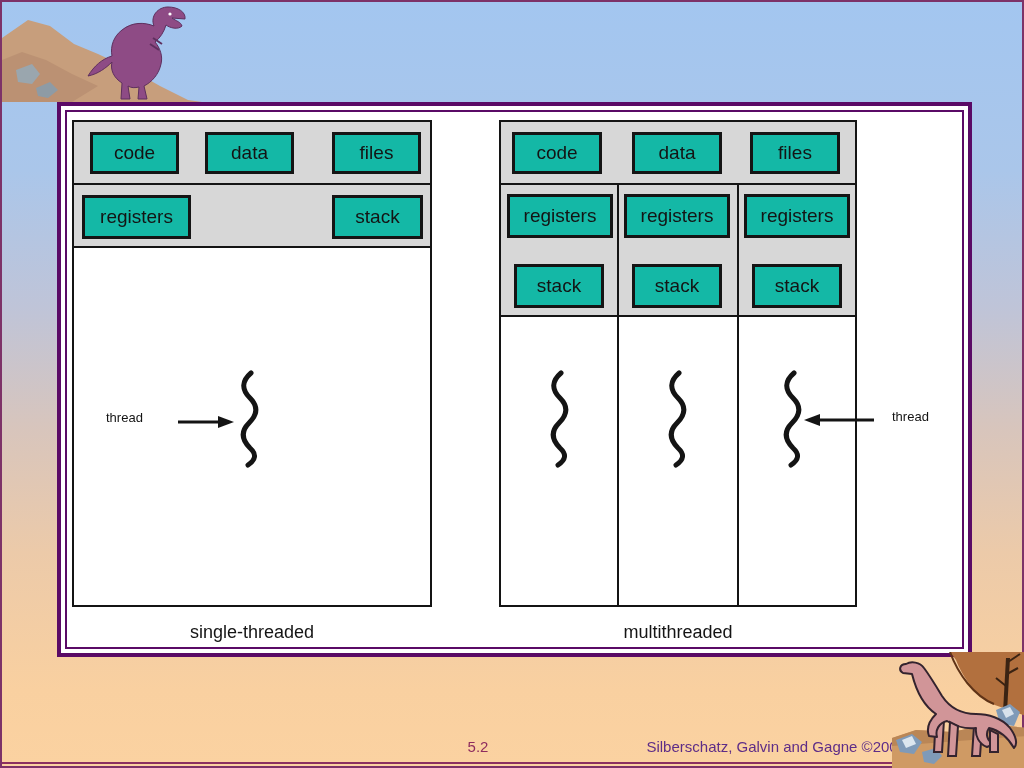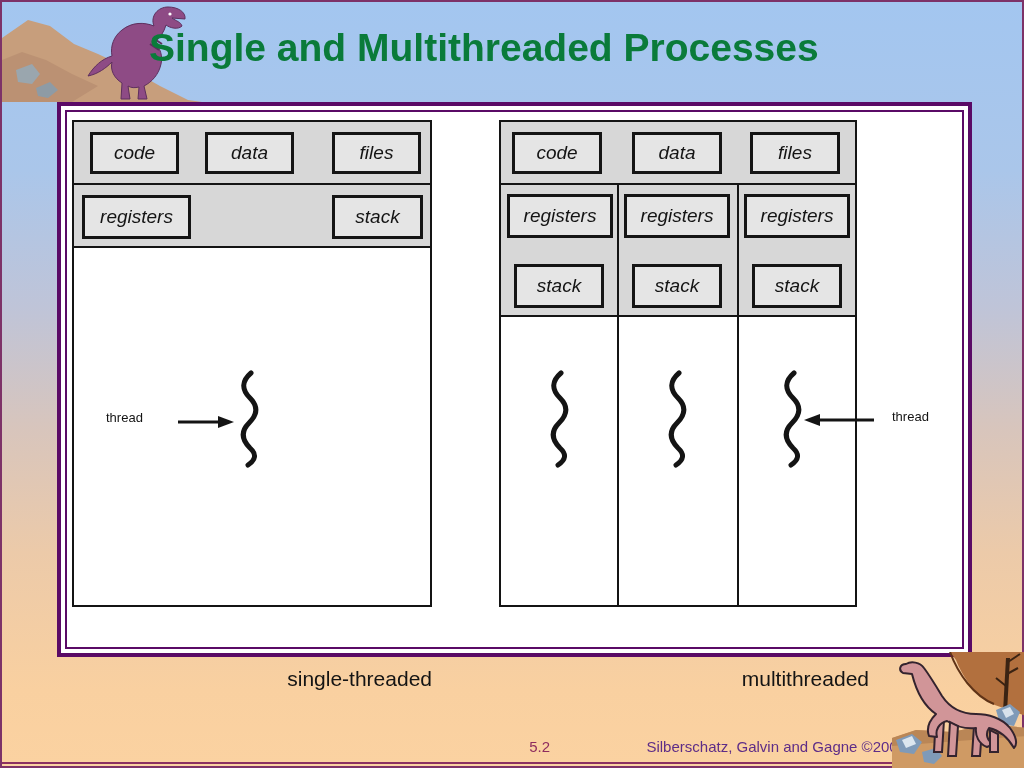--- a/index.html
+++ b/index.html
@@ -16,52 +16,51 @@
   .content{
     position:absolute;left:55px;top:100px;width:915px;height:555px;box-sizing:border-box;
     background:#ffffff;border:4px solid #5a0a66;
     box-shadow:inset 0 0 0 4px #ffffff, inset 0 0 0 6px #5a0a66;
   }
   .pbox{position:absolute;border:2px solid #141414;background:#ffffff;box-sizing:border-box;}
   .strip{position:absolute;left:0;width:100%;box-sizing:border-box;}
   .gray{background:#d7d7d7;}
   .bb{border-bottom:2px solid #141414;}
   .cell{
-    position:absolute;border:3px solid #141414;background:#e5e5e5;box-sizing:border-box;
+    position:absolute;border:3px solid #141414;background:#14b8a6;box-sizing:border-box;
     display:flex;align-items:center;justify-content:center;
-    font-size:19px;color:#141414;font-style:italic;
+    font-size:19px;color:#141414;
   }
   .vline{position:absolute;top:63px;bottom:0;width:2px;background:#141414;}
-  .caption{position:absolute;top:620px;font-size:21px;color:#141414;text-align:right;margin-top:45px;}
+  .caption{position:absolute;top:620px;font-size:18px;color:#141414;text-align:center;}
   .thread-text{position:absolute;font-size:13px;color:#141414;}
   .anno{position:absolute;}
   .footer-line{position:absolute;left:0;top:760px;width:100%;height:2px;background:#8b3060;}
   .footer-text{position:absolute;top:736px;font-size:15px;white-space:nowrap;}
   .footer-left{left:8px;color:#8e2c5e;}
-  .footer-center{left:448px;width:100px;text-align:right;color:#8e2c5e;}
+  .footer-center{left:426px;width:100px;text-align:center;color:#8e2c5e;}
   .footer-right{right:116px;color:#5e2d87;}
   .clipart{position:absolute;}
 </style>
 </head>
 <body>
 
 <div class="slide">
 
   <svg class="clipart" style="left:0;top:2px" width="200" height="98" viewBox="0 0 200 98">
     <path d="M0,34 L26,16 L48,22 L72,40 L96,50 L126,64 L158,82 L186,96 L200,98 L0,98 Z" fill="#c79e7c"></path>
     <path d="M0,56 L20,48 L44,56 L70,70 L96,82 L70,98 L0,98 Z" fill="#bb9173"></path>
     <polygon points="14,66 30,60 38,70 30,80 16,78" fill="#9aa6ae"></polygon>
     <polygon points="34,84 48,78 56,86 46,94 36,92" fill="#8e9ba5"></polygon>
     <polygon points="120,62 134,58 140,66 132,72 122,70" fill="#9aa6ae"></polygon>
     <path d="M152,22 C148,12 156,3 166,3 C176,3 184,8 183,15 L170,14 C174,17 179,18 180,22 C176,26 168,24 164,21 C162,28 158,34 153,38 C158,44 161,52 159,60 C157,70 150,78 142,82 L145,95 L136,95 L137,83 C133,84 129,84 126,82 L128,95 L119,95 L120,79 C112,74 108,66 110,58 C104,64 96,70 86,72 C92,62 100,55 110,52 C108,42 112,32 120,26 C130,18 142,18 152,22 Z" fill="#8e4b85" stroke="#5e2f5e" stroke-width="1"></path>
     <path d="M148,40 l9,6 M151,34 l9,6" stroke="#5e2f5e" stroke-width="2" fill="none"></path>
     <circle cx="168" cy="10" r="1.6" fill="#ffffff"></circle>
   </svg>
 
-  <div class="title">Single and Multithreaded Processes</div>
 
   <div class="content"></div>
 
   <div class="pbox" style="left:70px;top:118px;width:360px;height:487px">
     <div class="strip gray bb" style="top:0;height:63px"></div>
     <div class="strip gray bb" style="top:63px;height:63px"></div>
     <div class="cell" style="left:16px;top:10px;width:89px;height:42px">code</div>
     <div class="cell" style="left:131px;top:10px;width:89px;height:42px">data</div>
     <div class="cell" style="left:258px;top:10px;width:89px;height:42px">files</div>
     <div class="cell" style="left:8px;top:73px;width:109px;height:44px">registers</div>
@@ -107,21 +106,21 @@
   <svg class="anno" style="left:776px;top:368px" width="24" height="98" viewBox="0 0 24 98">
     <path d="M16 3 Q2 15 15 28 Q27 40 14 53 Q2 65 15 78 Q25 87 13 95" fill="none" stroke="#141414" stroke-width="5" stroke-linecap="round"></path>
   </svg>
 
   <svg class="anno" style="left:802px;top:412px" width="70" height="12" viewBox="0 0 70 12">
     <line x1="16" y1="6" x2="70" y2="6" stroke="#141414" stroke-width="3"></line>
     <polygon points="16,0 0,6 16,12" fill="#141414"></polygon>
   </svg>
   <div class="thread-text" style="left:890px;top:407px">thread</div>
 
-  <div class="caption" style="left:509px;width:358px">multithreaded</div>
+  <div class="caption" style="left:497px;width:358px">multithreaded</div>
 
   <div class="footer-line"></div>
   <div class="footer-text footer-center">5.2</div>
   <div class="footer-text footer-right">Silberschatz, Galvin and  Gagne ©2002</div>
 
   <svg class="clipart" style="left:890px;top:650px;z-index:5" width="134" height="116" viewBox="0 0 134 116">
     <path d="M58,0 L134,0 L134,64 L100,52 C84,44 70,24 64,8 Z" fill="#b2703e"></path>
     <path d="M58,0 C66,22 82,44 102,52" fill="none" stroke="#5f3317" stroke-width="2"></path>
     <path d="M0,86 L24,78 L60,80 L98,72 L134,76 L134,116 L0,116 Z" fill="#cf9a64"></path>
     <path d="M0,86 L24,78 L60,80 L98,72 L134,76 L134,84 L0,94 Z" fill="#ba8656"></path>

